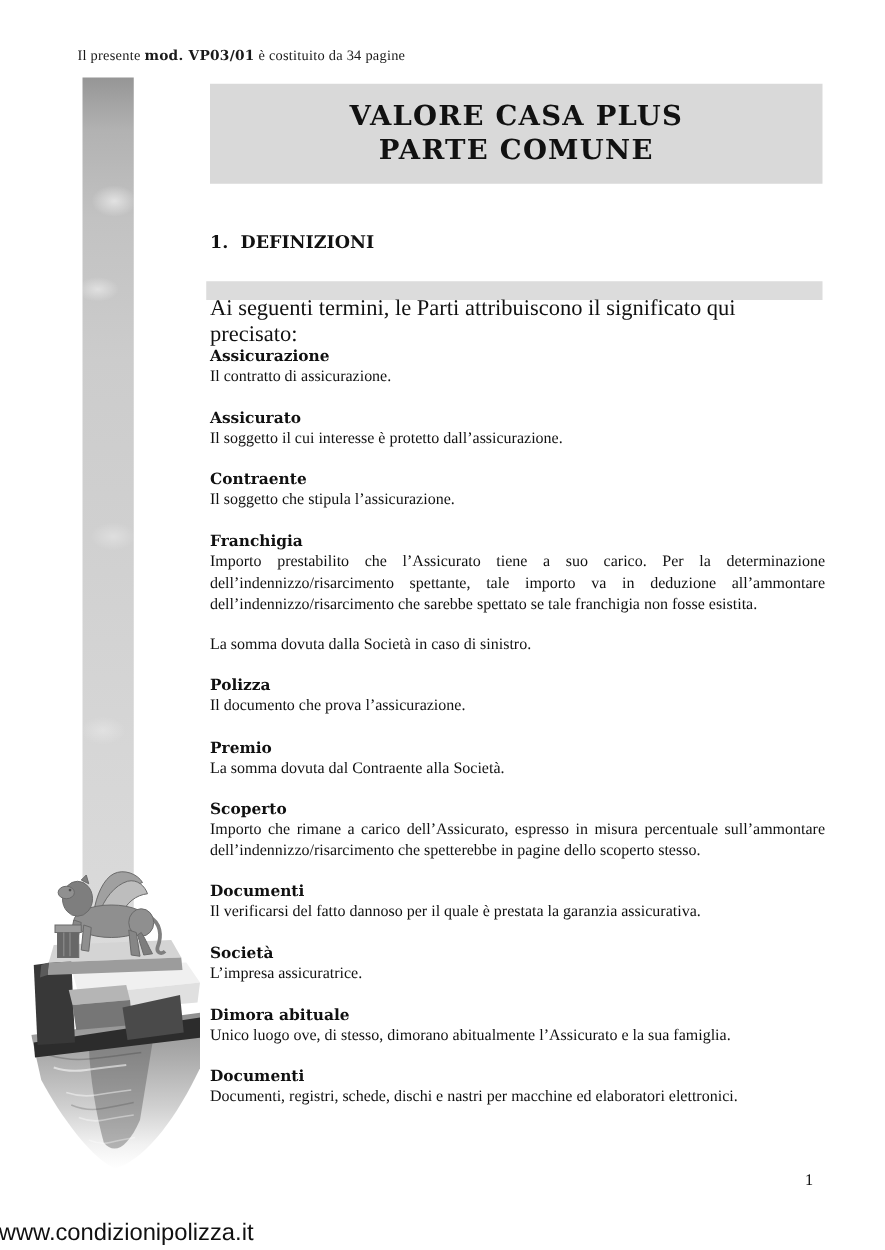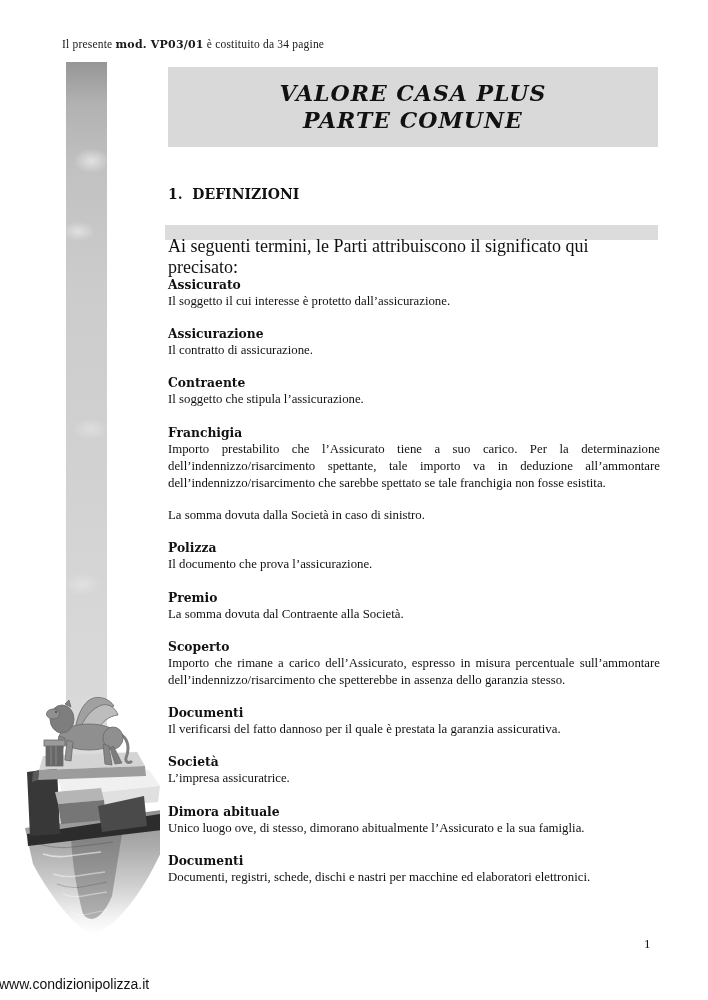--- a/index.html
+++ b/index.html
@@ -28,21 +28,21 @@
   }
   .statue{left:25px;top:688px;width:135px;height:250px;}
 
   
   .title-banner{
     left:168px;top:67px;width:490px;height:80px;
     background:#d9d9d9;text-align:center;
     font-family:"DejaVu Serif",serif;font-weight:bold;
     font-size:22px;line-height:27px;letter-spacing:1px;
     padding-top:0;box-sizing:border-box;
-    display:flex;flex-direction:column;justify-content:center;font-style:italic;
+    display:flex;flex-direction:column;justify-content:center;
   }
 
   
   .section-heading{
     left:168px;top:186px;width:490px;
     font-family:"DejaVu Serif",serif;font-weight:bold;font-size:14px;
   }
   .section-bar{left:165px;top:225px;width:493px;height:15px;background:#dcdcdc;}
   .intro{left:168px;top:236px;width:492px;font-size:18px;}
 
@@ -54,21 +54,21 @@
     font-size:12.3px;line-height:17px;
   }
   .def .desc{
     font-size:12.8px;line-height:17.2px;text-align:justify;
   }
 
   
   .page-number{left:644px;top:936px;font-size:13px;}
   .watermark{
     left:-1px;top:976px;font-family:"Liberation Sans","DejaVu Sans",sans-serif;
-    font-size:14px;color:#111;
+    font-size:19px;color:#111;
   }
 </style>
 </head>
 <body>
 
 <div class="abs header-note"><span>Il presente </span><b>mod. VP03/01</b><span> è costituito da 34 pagine</span></div>
 
 <div class="abs art-strip"></div>
 
 <svg class="abs statue" viewBox="0 0 135 250" aria-hidden="true">
@@ -143,49 +143,49 @@
   <div>PARTE COMUNE</div>
 </div>
 
 <div class="abs section-heading">1.&nbsp; DEFINIZIONI</div>
 <div class="abs section-bar"></div>
 
 <div class="abs intro">Ai seguenti termini, le Parti attribuiscono il significato qui precisato:</div>
 
 <div class="abs definitions">
   <div class="def">
+    <div class="term">Assicurazione</div>
+    <div class="desc">Il contratto di assicurazione.</div>
+  </div>
+  <div class="def">
     <div class="term">Assicurato</div>
     <div class="desc">Il soggetto il cui interesse è protetto dall’assicurazione.</div>
   </div>
   <div class="def">
-    <div class="term">Assicurazione</div>
-    <div class="desc">Il contratto di assicurazione.</div>
-  </div>
-  <div class="def">
     <div class="term">Contraente</div>
     <div class="desc">Il soggetto che stipula l’assicurazione.</div>
   </div>
   <div class="def">
     <div class="term">Franchigia</div>
     <div class="desc">Importo prestabilito che l’Assicurato tiene a suo carico. Per la determinazione dell’indennizzo/risarcimento spettante, tale importo va in deduzione all’ammontare dell’indennizzo/risarcimento che sarebbe spettato se tale franchigia non fosse esistita.</div>
   </div>
   <div class="def">
     <div class="desc">La somma dovuta dalla Società in caso di sinistro.</div>
   </div>
   <div class="def">
     <div class="term">Polizza</div>
     <div class="desc">Il documento che prova l’assicurazione.</div>
   </div>
   <div class="def">
     <div class="term">Premio</div>
     <div class="desc">La somma dovuta dal Contraente alla Società.</div>
   </div>
   <div class="def">
     <div class="term">Scoperto</div>
-    <div class="desc">Importo che rimane a carico dell’Assicurato, espresso in misura percentuale sull’ammontare dell’indennizzo/risarcimento che spetterebbe in assenza dello garanzia stesso.</div>
+    <div class="desc">Importo che rimane a carico dell’Assicurato, espresso in misura percentuale sull’ammontare dell’indennizzo/risarcimento che spetterebbe in pagine dello scoperto stesso.</div>
   </div>
   <div class="def">
     <div class="term">Documenti</div>
     <div class="desc">Il verificarsi del fatto dannoso per il quale è prestata la garanzia assicurativa.</div>
   </div>
   <div class="def">
     <div class="term">Società</div>
     <div class="desc">L’impresa assicuratrice.</div>
   </div>
   <div class="def">

